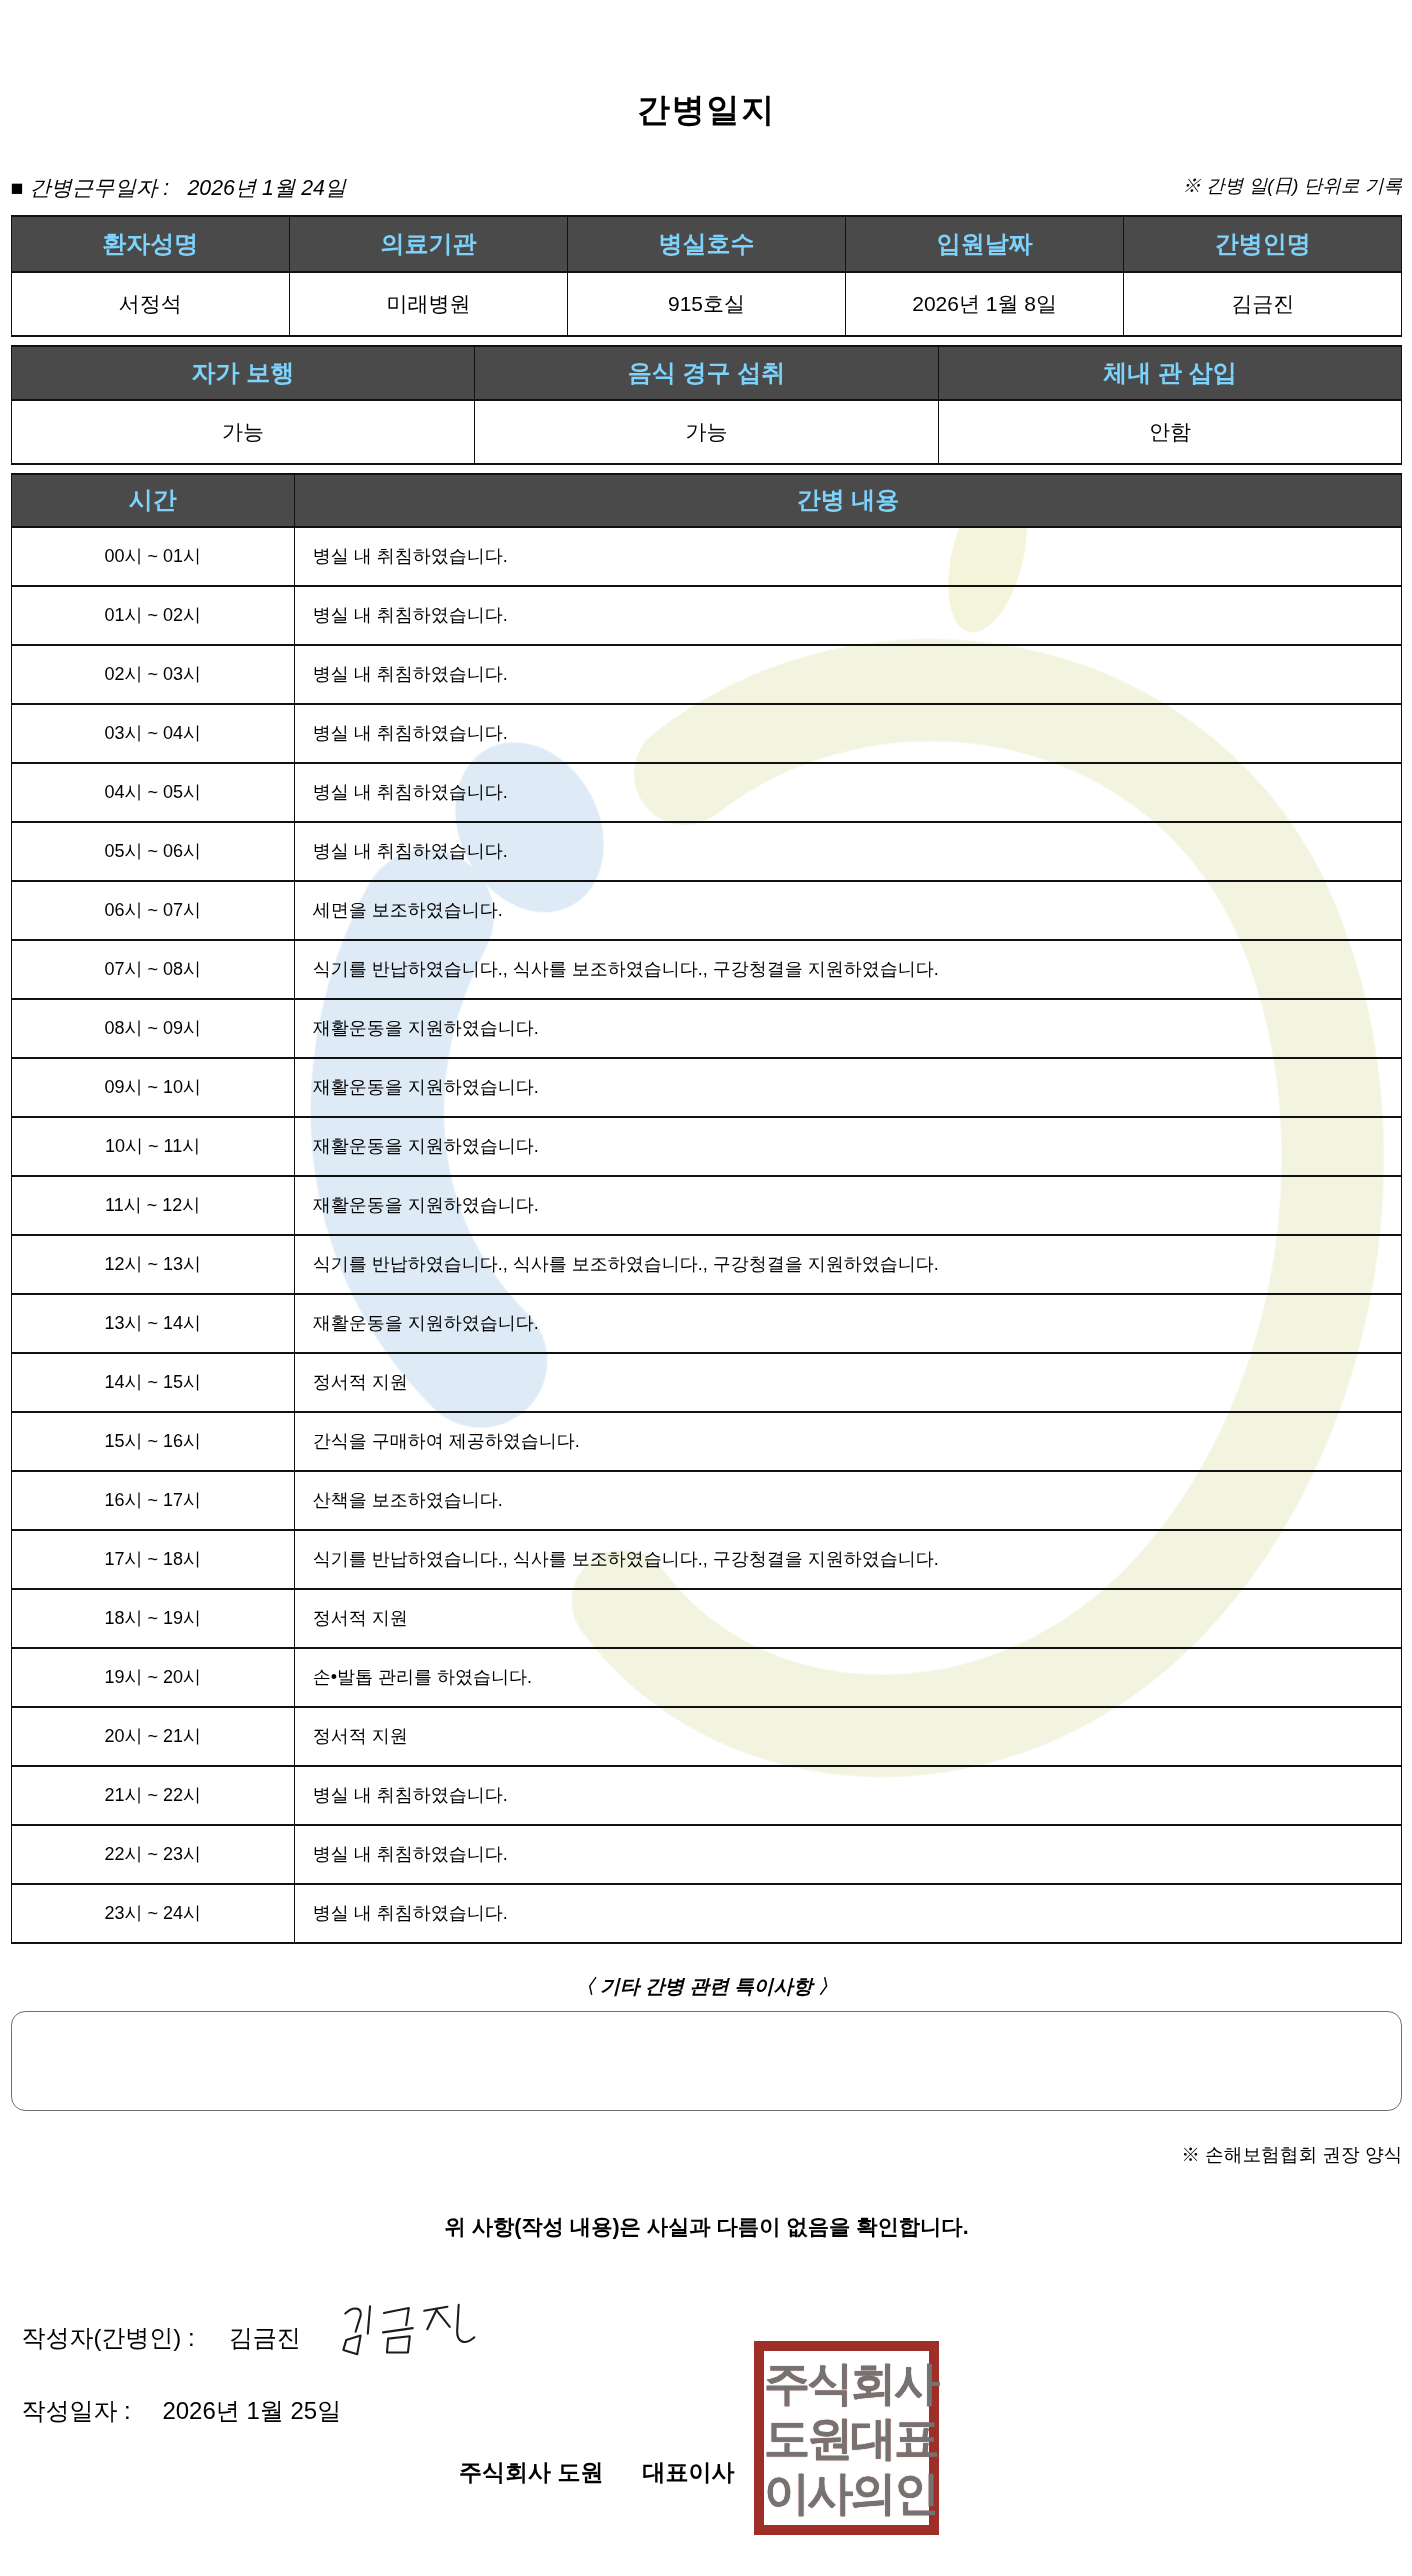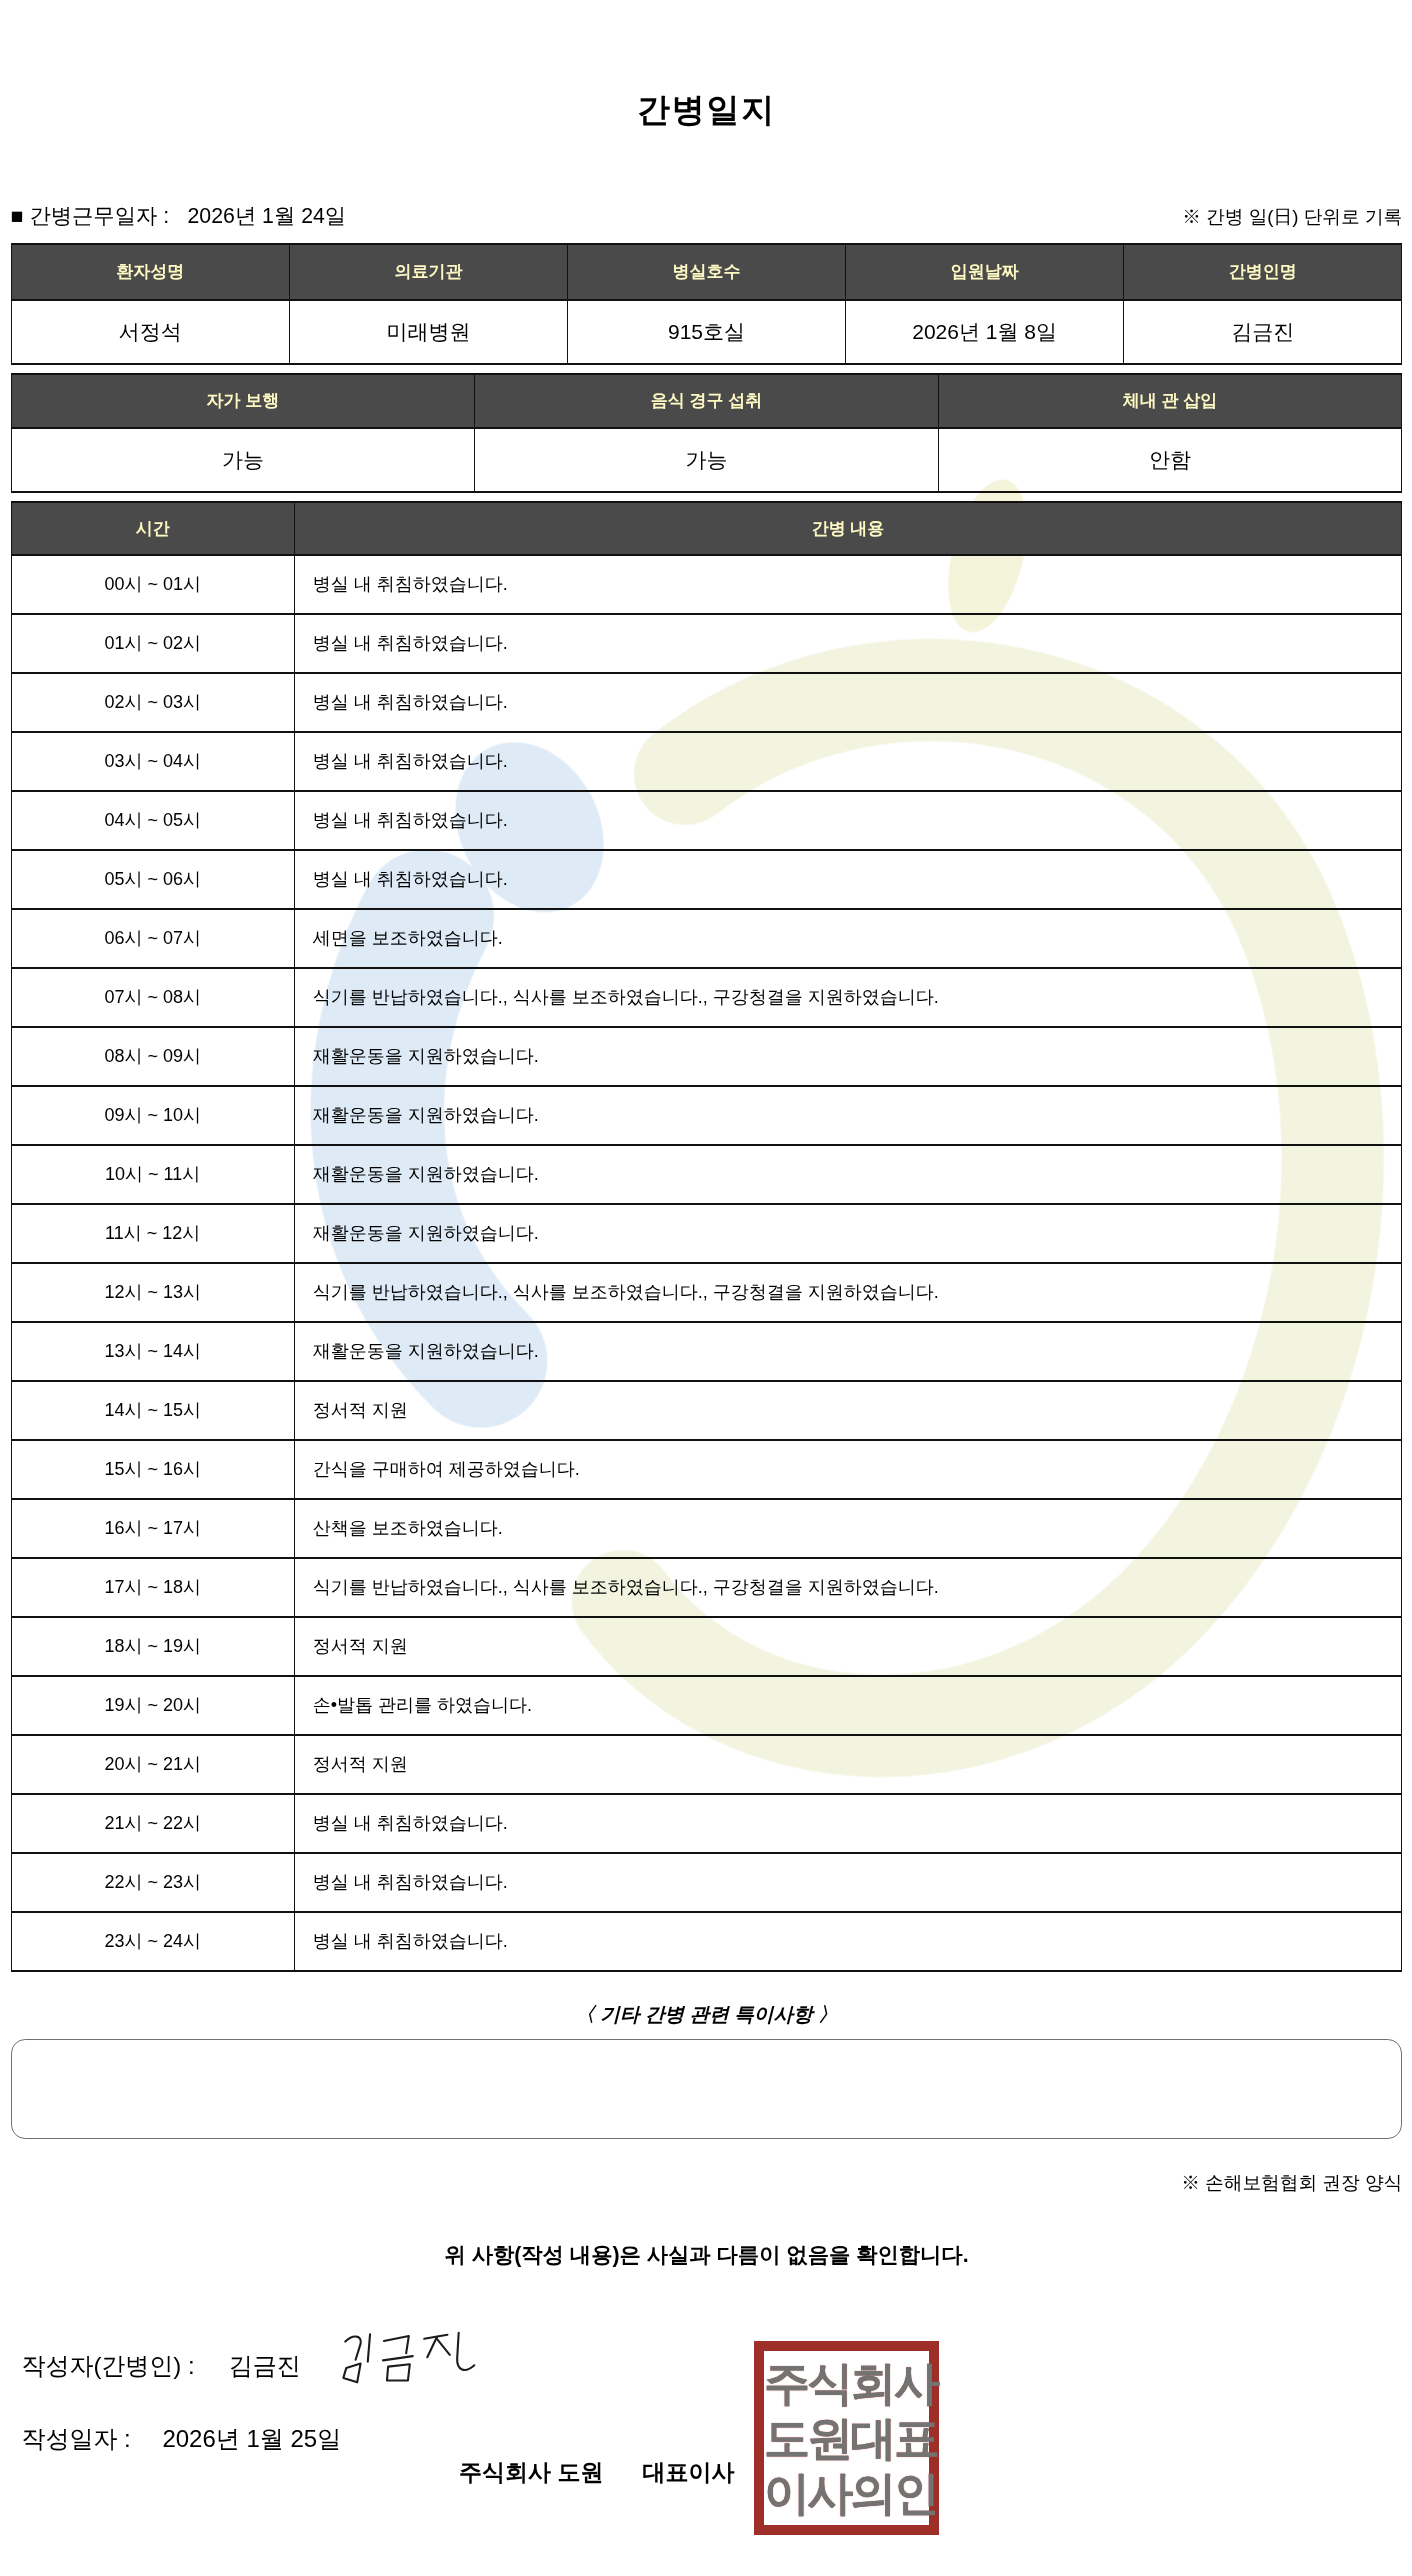--- a/index.html
+++ b/index.html
@@ -5,27 +5,27 @@
   html,body { margin:0; padding:0; background:#ffffff; }
   .page {
     position:relative; width:1413px; height:2576px; background:#ffffff;
     font-family:"Liberation Sans", sans-serif; color:#000; overflow:hidden;
   }
   .watermark { position:absolute; left:0; top:0; z-index:0; }
   .content { position:relative; z-index:1; padding:0 10.7px; }
 
   .doc-title { text-align:center; font-size:33px; font-weight:bold; margin:0; padding-top:88px; letter-spacing:1.8px; }
 
-  .meta-row { display:flex; justify-content:space-between; align-items:flex-end; margin-top:68px; }
+  .meta-row { display:flex; justify-content:space-between; margin-top:40px;font-style:italic; }
   .meta-left { font-size:21.3px; }
   .meta-left .val { margin-left:12.5px; }
   .meta-right { font-size:18.7px; }
 
   table { width:100%; border-collapse:collapse; table-layout:fixed; background:transparent; }
-  th { background:#4a4a4a; color:#fef9c3; font-weight:bold; font-size:17px; }
+  th { background:#4a4a4a; color:#7dd3fc; font-weight:bold; font-size:24px; }
   th, td { border:1.8px solid #111; border-top-width:2.7px; border-bottom-width:2.7px; text-align:center; }
   td { font-size:21px; }
 
   .t1 { margin-top:12.5px; }
   .t1 th { height:52px; }
   .t1 td { height:60px; }
   .t2 { margin-top:8px; }
   .t2 th { height:50px; }
   .t2 td { height:60px; }
   .t3 { margin-top:8px; }

